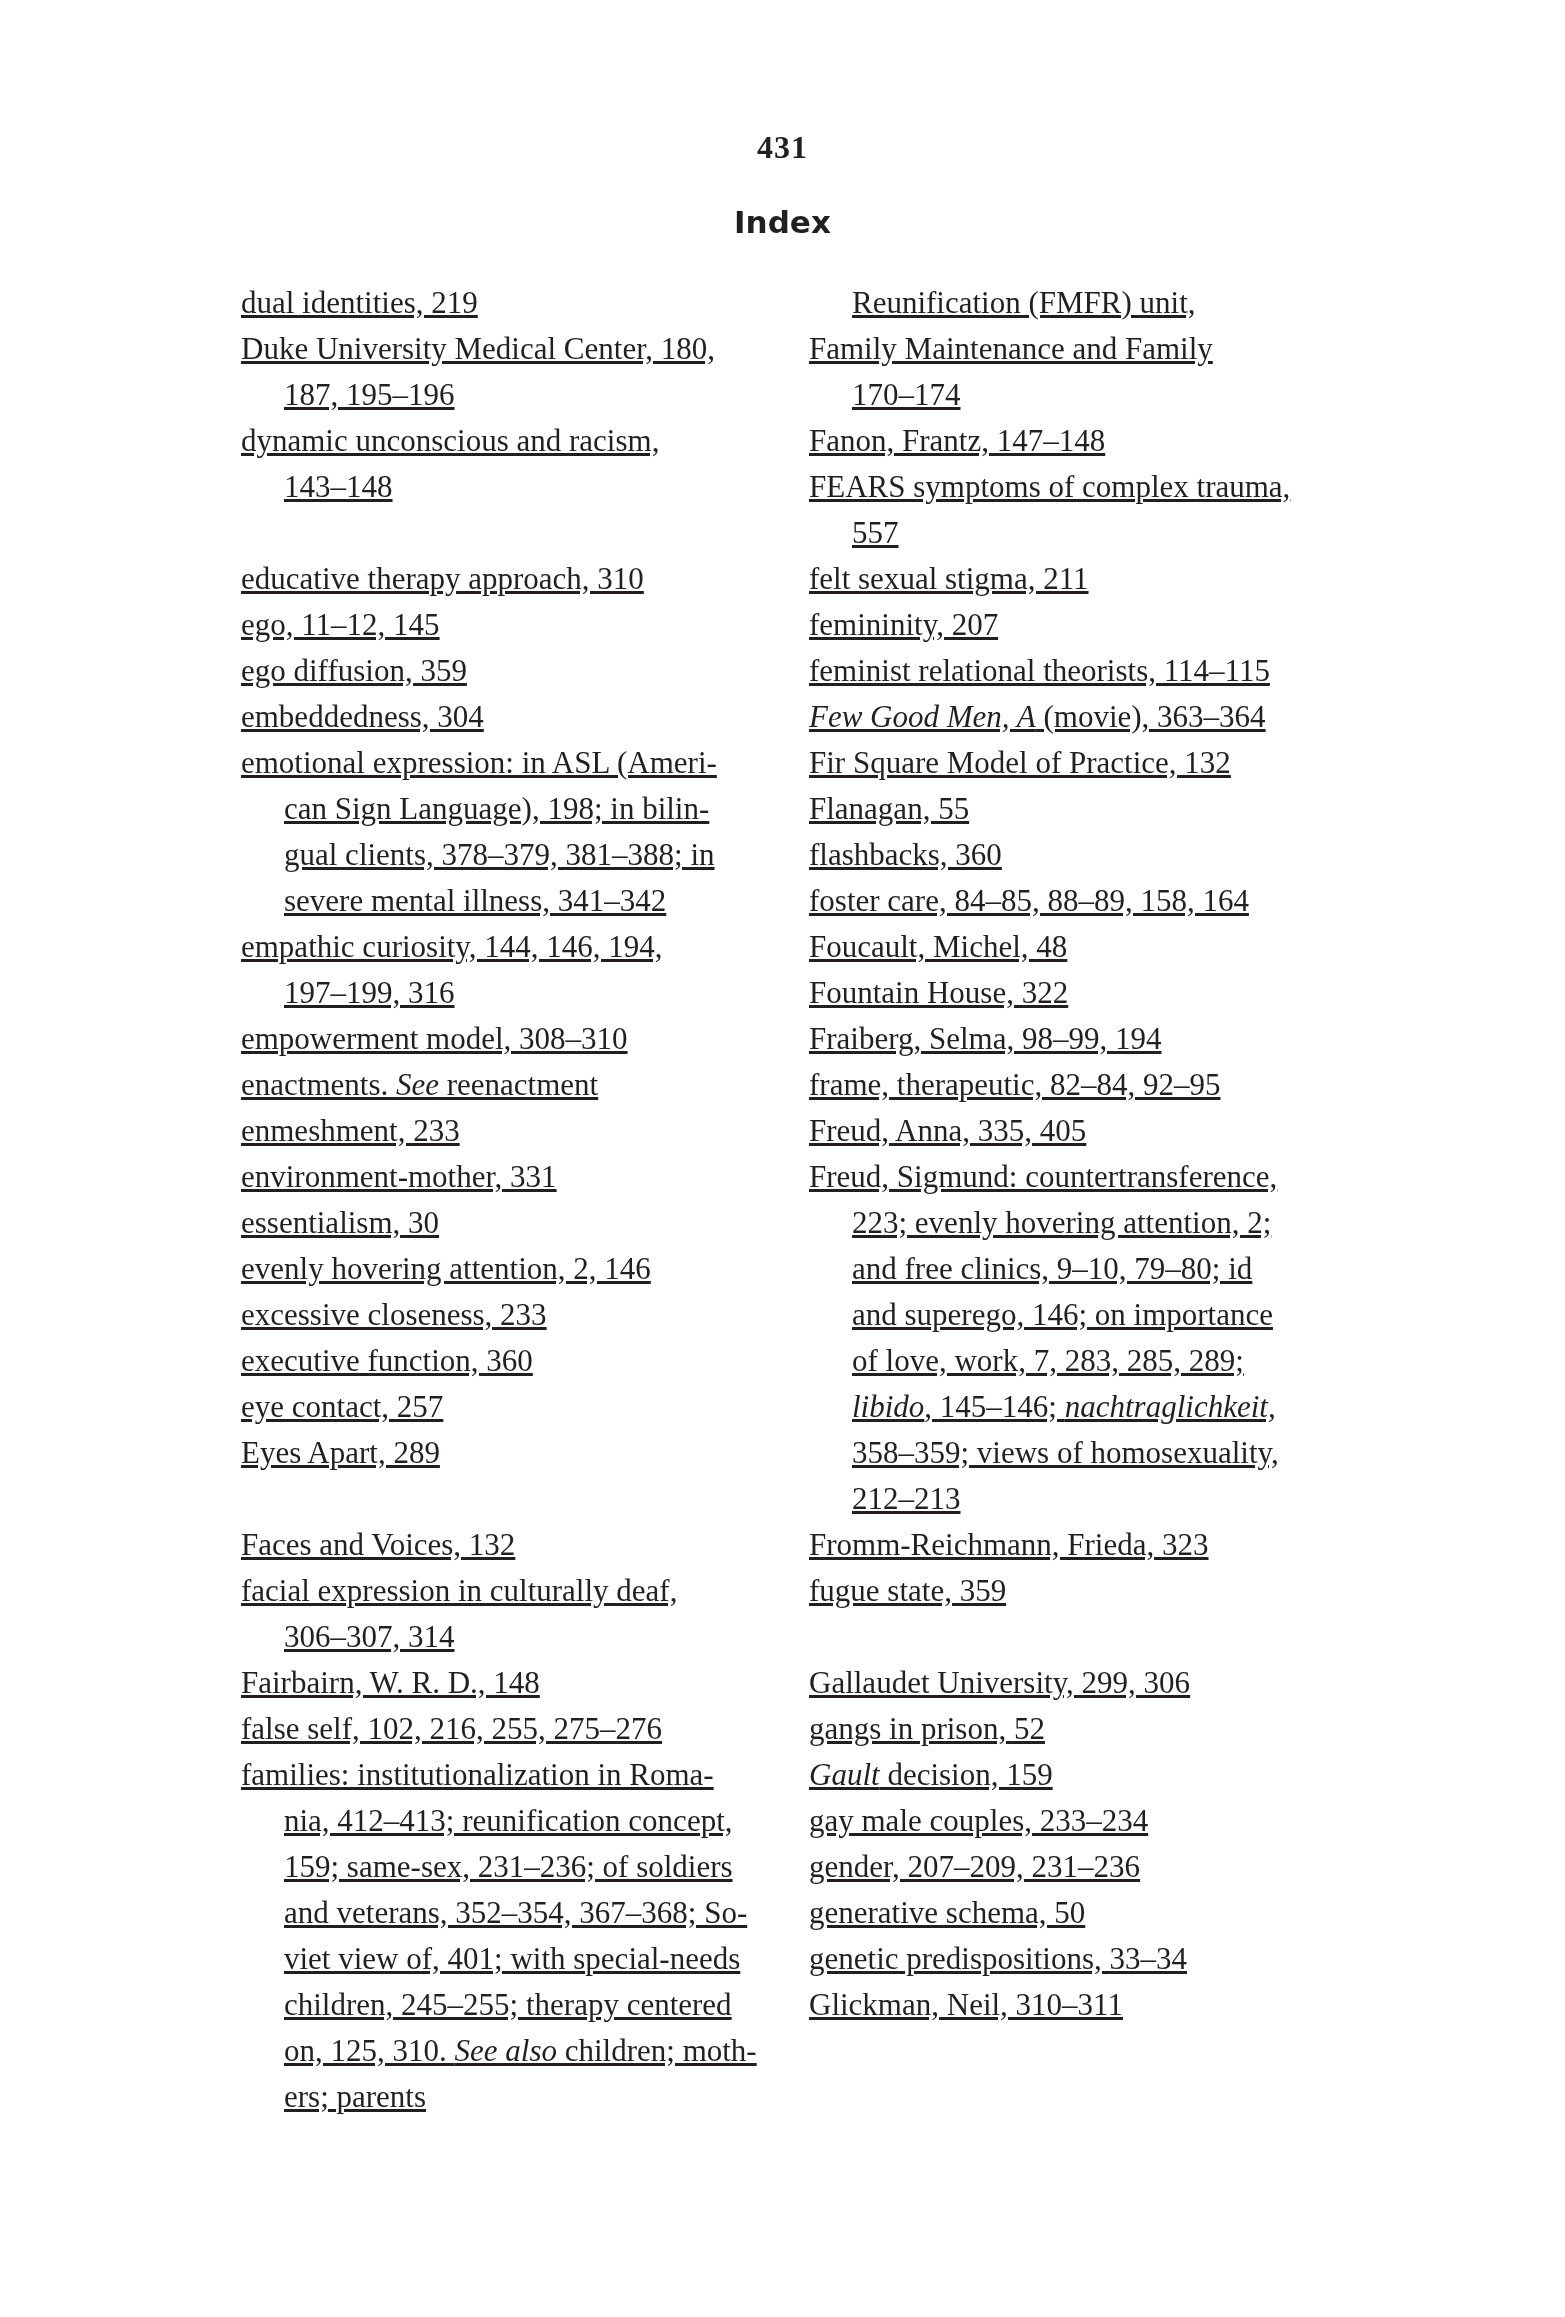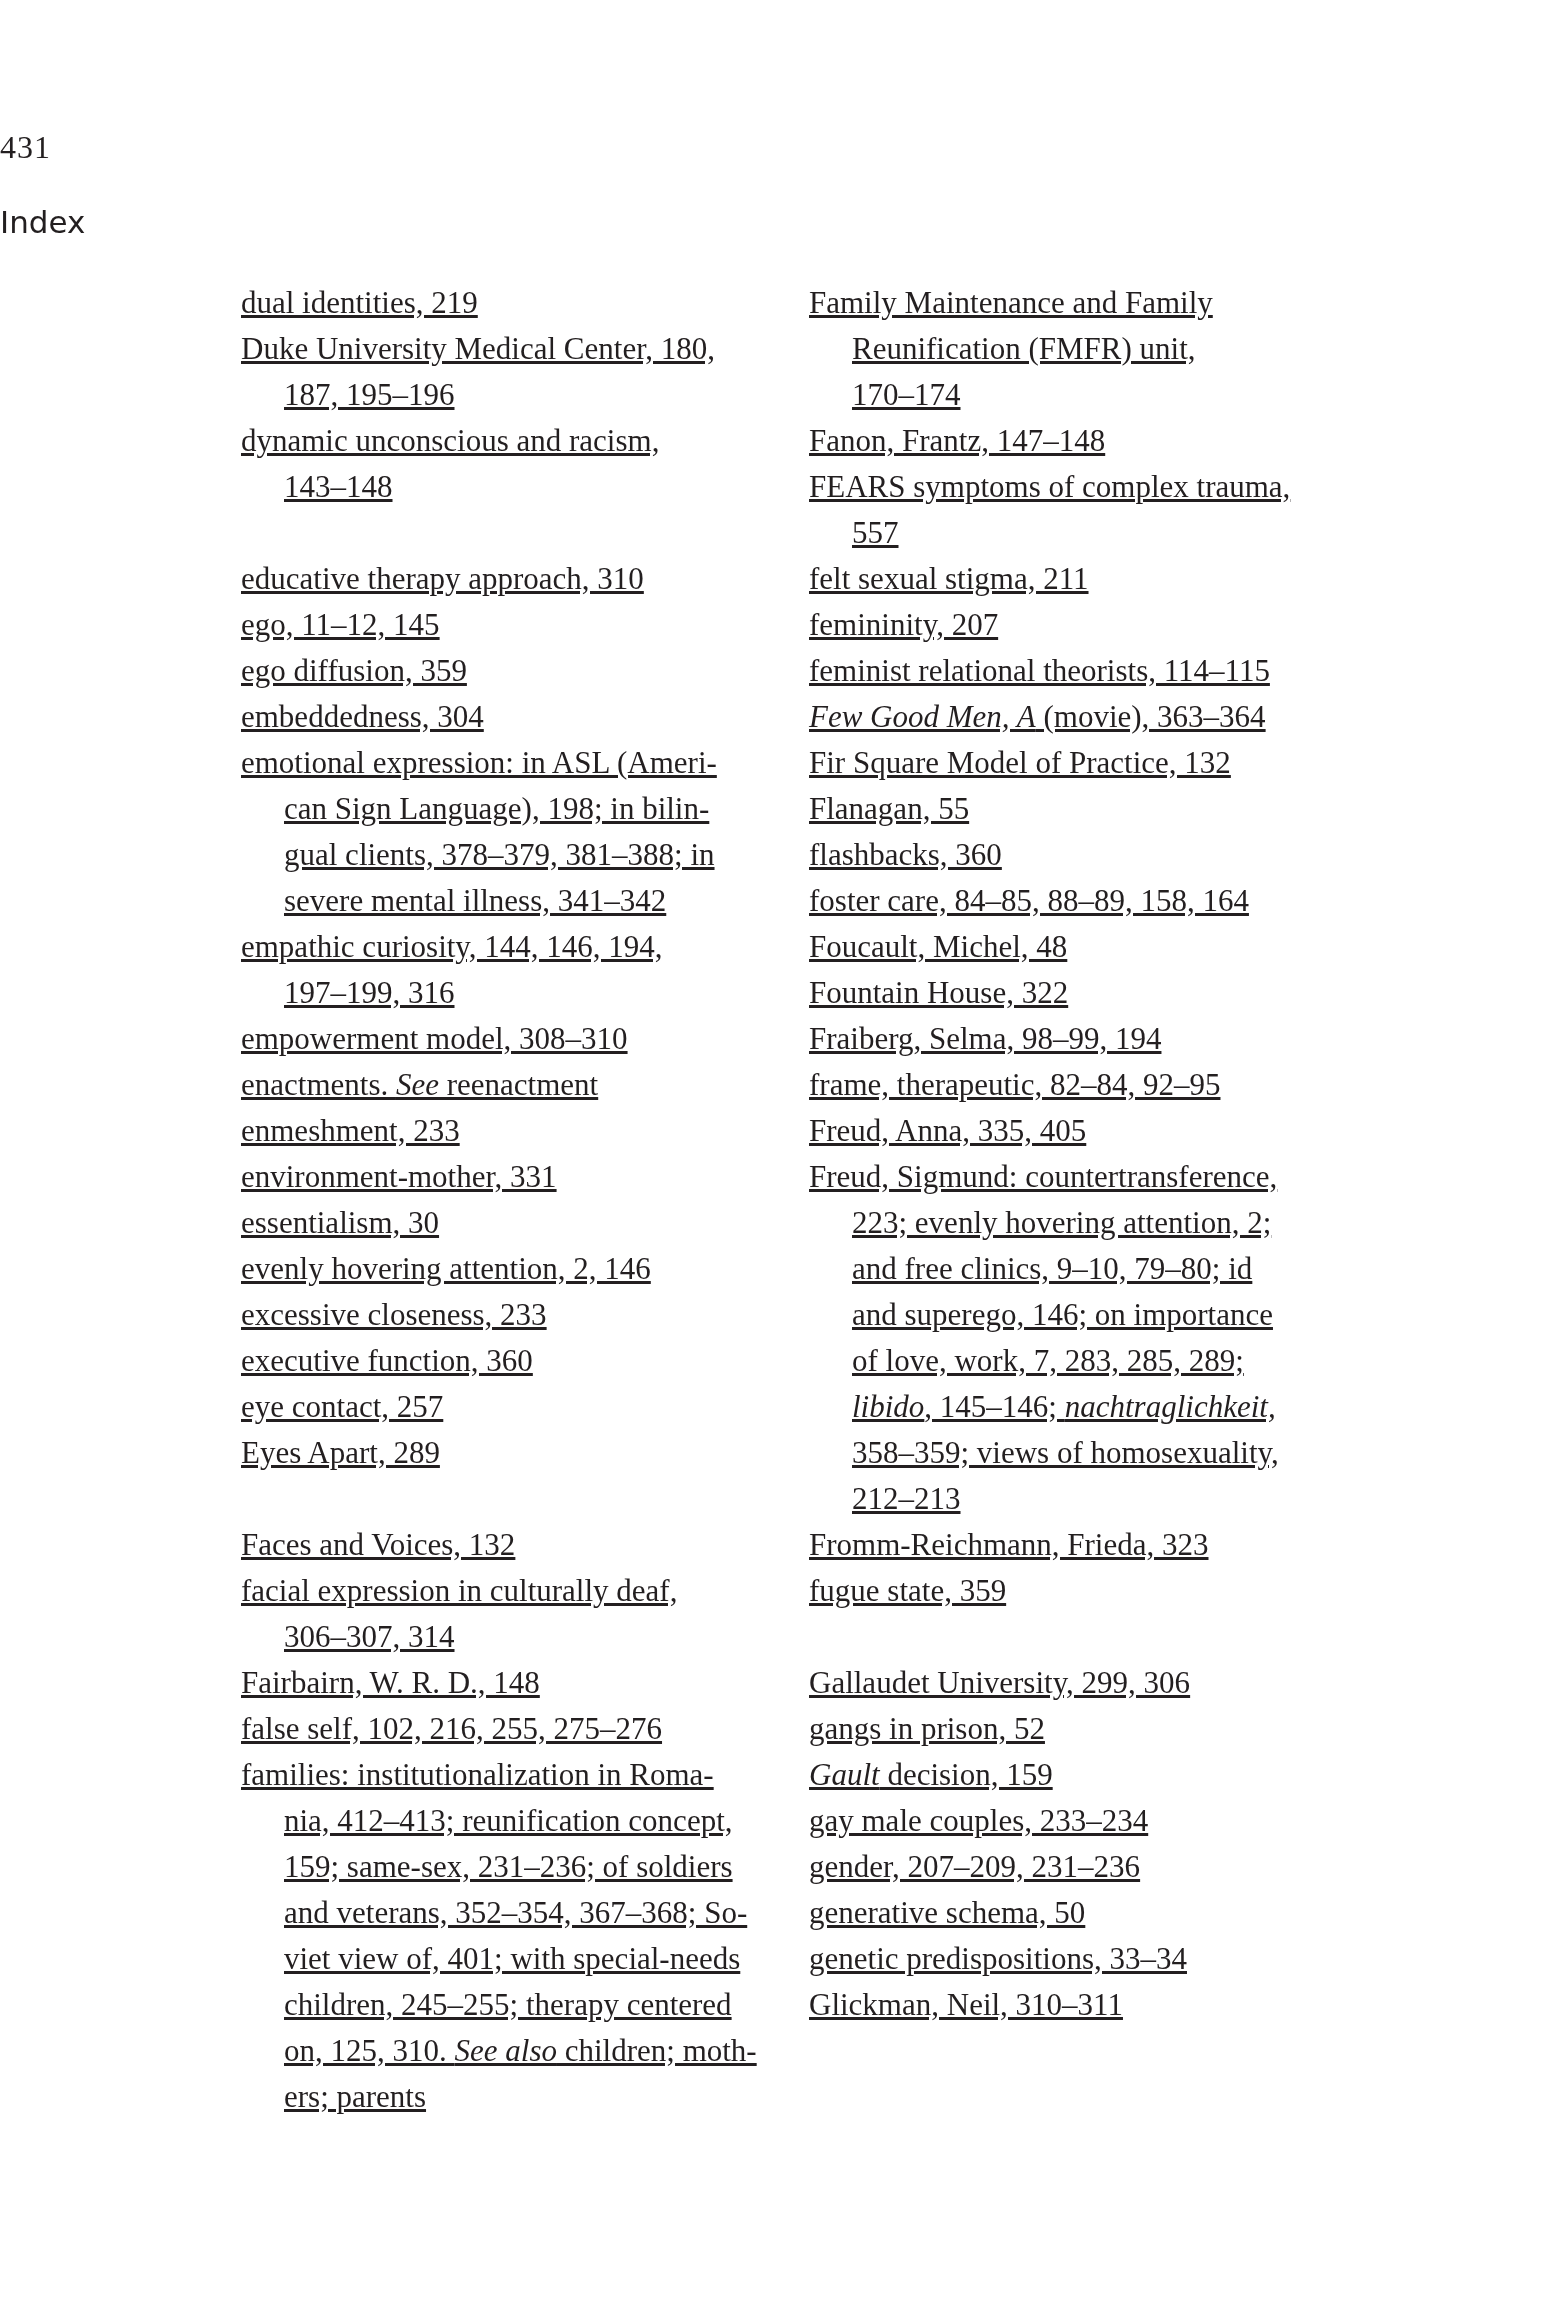--- a/index.html
+++ b/index.html
@@ -1,17 +1,17 @@
 <!DOCTYPE html>
 <html><head>
 <meta charset="utf-8">
 <style>
   html, body { margin: 0; padding: 0; background: #ffffff; }
   body { width: 1565px; height: 2317px; position: relative; overflow: hidden; color: #231f20; }
-  .page-header { position: absolute; left: 0; width: 1565px; text-align: left; }
+  .page-header { position: absolute; left: 0; width: 1565px; text-align: center; font-weight: bold; }
   .page-number { top: 129px; font-family: "Liberation Serif", serif; font-size: 32px; letter-spacing: 1px; }
   .running-head { top: 178px; font-family: "DejaVu Sans", sans-serif; font-size: 31px; margin-top: 26px; }
   .col { position: absolute; top: 280px; font-family: "Liberation Serif", serif; font-size: 31px; line-height: 46px; text-decoration: underline; }
   .col-left { left: 241px; width: 543px; }
   .col-right { left: 809px; width: 543px; }
   .gap { height: 46px; }
   .line { display: block; }
   .indent { padding-left: 43px; }
   em { font-style: italic; }
 </style>
@@ -106,22 +106,22 @@
       <span class="line indent"><span>159; same-sex, 231–236; of soldiers</span></span>
       <span class="line indent"><span>and veterans, 352–354, 367–368; So-</span></span>
       <span class="line indent"><span>viet view of, 401; with special-needs</span></span>
       <span class="line indent"><span>children, 245–255; therapy centered</span></span>
       <span class="line indent"><span>on, 125, 310. </span><em>See also</em><span> children; moth-</span></span>
       <span class="line indent"><span>ers; parents</span></span>
     </div>
   </div>
 <div class="col col-right" id="col-right">
     <div>
+      <span class="line indent"><span>Reunification (FMFR) unit,</span></span>
       <span class="line"><span>Family Maintenance and Family</span></span>
-      <span class="line indent"><span>Reunification (FMFR) unit,</span></span>
       <span class="line indent"><span>170–174</span></span>
     </div>
     <div>
       <span class="line"><span>Fanon, Frantz, 147–148</span></span>
     </div>
     <div>
       <span class="line"><span>FEARS symptoms of complex trauma,</span></span>
       <span class="line indent"><span>557</span></span>
     </div>
     <div>

